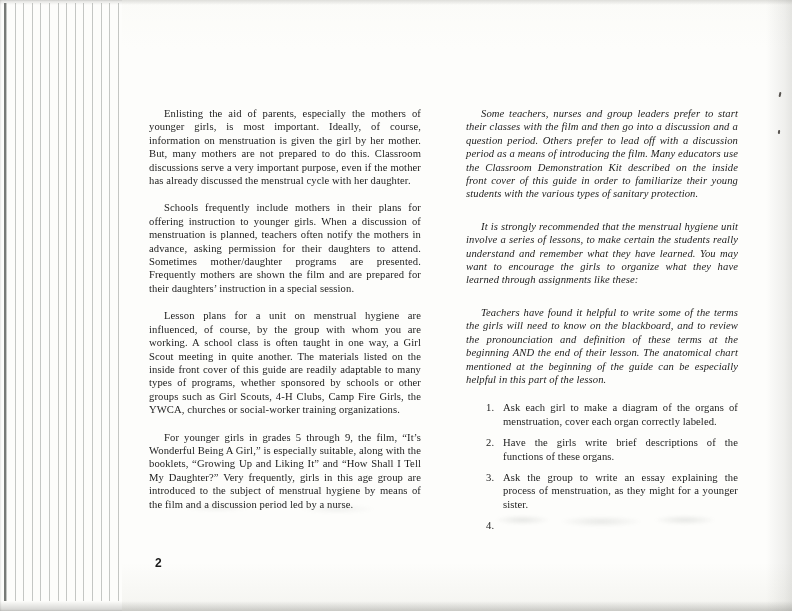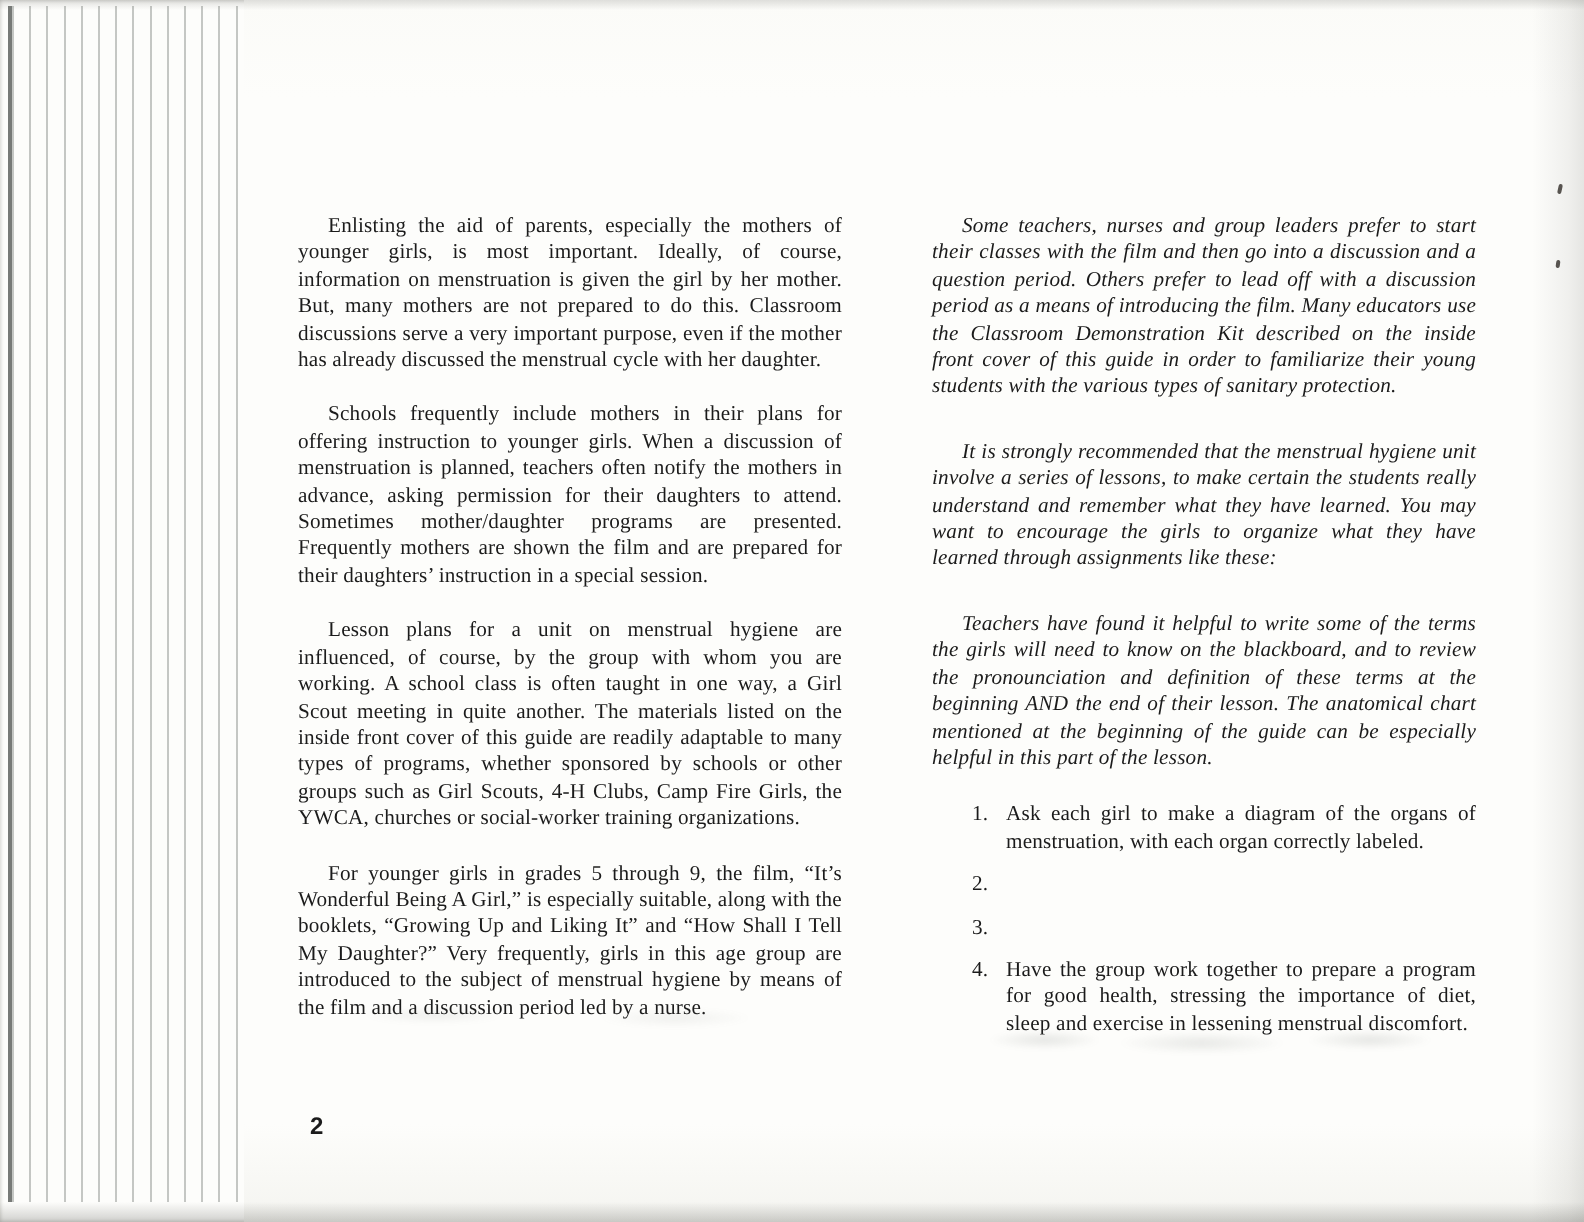--- a/index.html
+++ b/index.html
@@ -119,31 +119,32 @@
   </div>
 
   <div class="column col-right">
     <p>Some teachers, nurses and group leaders prefer to start their classes with the film and then go into a discussion and a question period. Others prefer to lead off with a discussion period as a means of introducing the film. Many educators use the Classroom Demonstration Kit described on the inside front cover of this guide in order to familiarize their young students with the various types of sanitary protection.</p>
     <p>It is strongly recommended that the menstrual hygiene unit involve a series of lessons, to make certain the students really understand and remember what they have learned. You may want to encourage the girls to organize what they have learned through assignments like these:</p>
     <p>Teachers have found it helpful to write some of the terms the girls will need to know on the blackboard, and to review the pronounciation and definition of these terms at the beginning AND the end of their lesson. The anatomical chart mentioned at the beginning of the guide can be especially helpful in this part of the lesson.</p>
 
     <div class="assignments">
       <div class="assignment">
         <span class="num">1.</span>
-        <span class="txt">Ask each girl to make a diagram of the organs of menstruation, with each organ correctly labeled.</span>
+        <span class="txt">Ask each girl to make a diagram of the organs of menstruation, cover each organ correctly labeled.</span>
       </div>
       <div class="assignment">
         <span class="num">2.</span>
+        <span class="txt">Have the girls write brief descriptions of the functions of these organs.</span>
       </div>
       <div class="assignment">
         <span class="num">3.</span>
+        <span class="txt">Ask the group to write an essay explaining the process of menstruation, as they might for a younger sister.</span>
       </div>
       <div class="assignment">
         <span class="num">4.</span>
-        <span class="txt">Have the group work together to prepare a program for good health, stressing the importance of diet, sleep and exercise in lessening menstrual discomfort.</span>
       </div>
     </div>
   </div>
 
   <div class="page-number">2</div>
 
   <div class="smudge smudge-left"></div>
   <div class="smudge smudge-right"></div>
 
   <div class="speck speck-1"></div>

